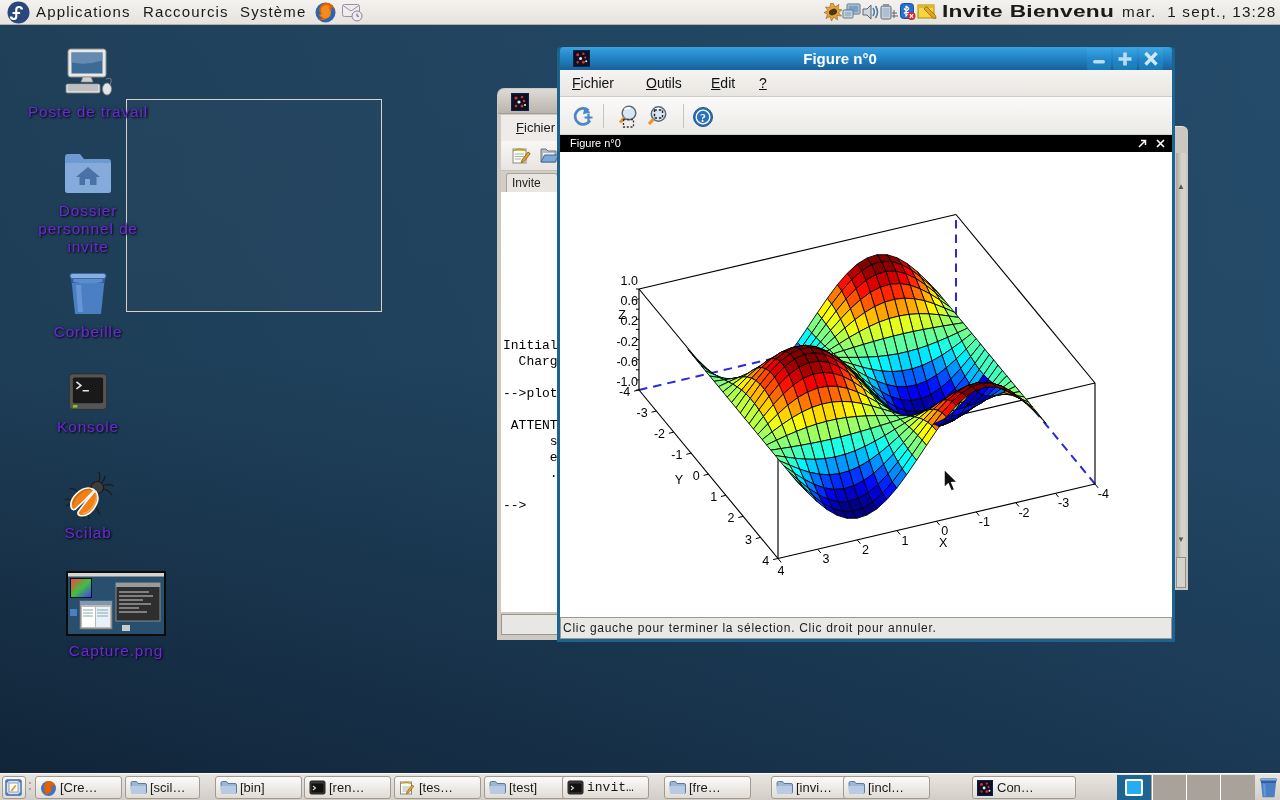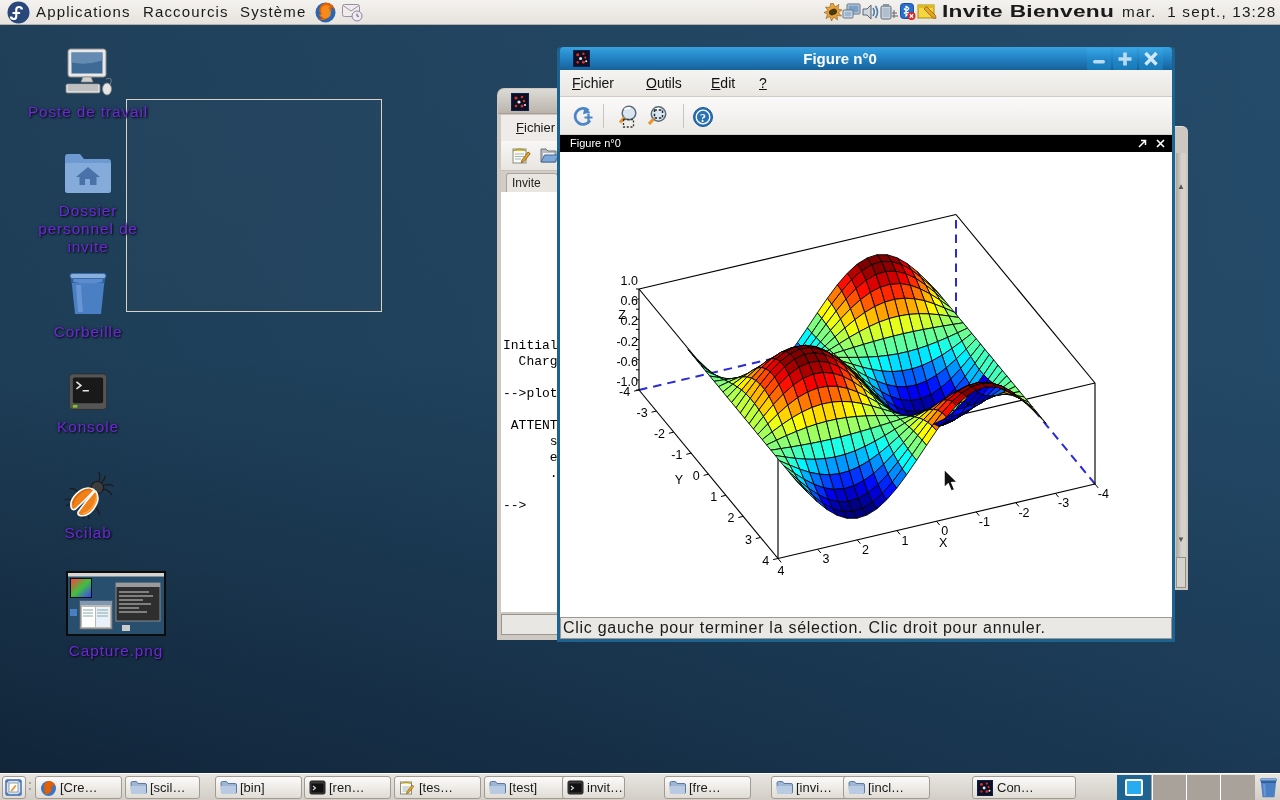--- a/index.html
+++ b/index.html
@@ -66,21 +66,21 @@
   background:linear-gradient(#f5f4f2,#e9e6e2); border-bottom:1px solid #cfcac3;
   font-size:14px; color:#111; }
 #fig .menub span { position:absolute; top:5px;text-align:right; }
 #fig .toolb { position:absolute; left:3px; top:50px; width:612px; height:38px;
   background:linear-gradient(#fbfafa,#eceae6); border-bottom:1px solid #d5d1ca; }
 #fig .sep { position:absolute; top:7px; width:1px; height:24px; background:#c9c4bd; }
 #fig .dock { position:absolute; left:3px; top:88px; width:612px; height:17px; background:#000;
   color:#fff; font-size:11px; }
 #fig .canvas { position:absolute; left:3px; top:105px; width:612px; height:465px; background:#fff; }
 #fig .status { position:absolute; left:3px; top:570px; width:612px; height:22px; background:#eae8e5;
-  border:1px solid #9d9892; font-size:16px; color:#1a1a1a; line-height:20px; padding-left:2px; letter-spacing:0.72px; }
+  border:1px solid #9d9892; font-size:12px; color:#1a1a1a; line-height:20px; padding-left:2px; letter-spacing:0.72px; }
 
 
 #taskbar { position:absolute; left:0; top:773px; width:1280px; height:27px;
   background:linear-gradient(#e8e5e0,#d2cec7); border-top:1px solid #fdfcfb;padding-left:36px; }
 .tbtn2 { position:absolute; top:2px; height:23px; background:linear-gradient(#fcfbfa,#e0dcd5);
   border:1px solid #a19b92; border-radius:3px; font-size:13px; color:#1a1a1a; line-height:21px;
   white-space:nowrap; overflow:hidden; padding-left:24px; }
 .tbtn2 svg { position:absolute; left:4px; top:3px; }
 #pager { position:absolute; left:1117px; top:1px; height:25px; width:138px; background:#a8a29b; }
 #pager .cell { position:absolute; top:0; width:34px; height:25px; }
@@ -1138,21 +1138,21 @@
     <div class="tbtn2" style="left:394px;width:87px;"><svg width="16" height="16" viewBox="0 0 16 16">
         <rect x="1.5" y="2" width="11" height="12" fill="#fbfbf4" stroke="#8a8a80"></rect>
         <path d="M1.5 3.6 q5.5-3 11 0" fill="#d8c030" stroke="#a89020" stroke-width="0.8"></path>
         <path d="M3.5 7 h7 M3.5 9 h7 M3.5 11 h5" stroke="#9aa" stroke-width="0.8"></path>
         <path d="M8 11.5 l5-6.5 1.8 1.3 -5 6.5 -2.4 0.8 z" fill="#e8a02a" stroke="#7a5a10" stroke-width="0.6"></path>
       </svg>[tes…</div>
     <div class="tbtn2" style="left:484px;width:89px;"><svg width="17" height="15" viewBox="0 0 17 15">
         <path d="M1 3 q0-1.5 1.5-1.5 l4 0 1.5 2 7 0 q1.5 0 1.5 1.5 l0 7 q0 1.5-1.5 1.5 l-12 0 q-1.5 0-1.5-1.5 z" fill="#9db6d4" stroke="#5a7aa0"></path>
         <path d="M1 6 l15 0 0 6.5 q0 1.5-1.5 1.5 l-12 0 q-1.5 0-1.5-1.5 z" fill="#b8cbe2"></path>
       </svg>[test]</div>
-    <div class="tbtn2" style="left:562px;width:63px;"><svg width="17" height="15" viewBox="0 0 17 15">
+    <div class="tbtn2" style="left:562px;width:87px;font-family:Liberation Mono, monospace;"><svg width="17" height="15" viewBox="0 0 17 15">
         <rect x="1" y="1" width="15" height="13" rx="1.5" fill="#3a3a3a" stroke="#222"></rect>
         <rect x="2.5" y="3.5" width="12" height="9" fill="#111"></rect>
         <path d="M4 6 l2.5 2 -2.5 2" stroke="#ddd" fill="none" stroke-width="1.1"></path>
       </svg>invit…</div>
     <div class="tbtn2" style="left:664px;width:87px;"><svg width="17" height="15" viewBox="0 0 17 15">
         <path d="M1 3 q0-1.5 1.5-1.5 l4 0 1.5 2 7 0 q1.5 0 1.5 1.5 l0 7 q0 1.5-1.5 1.5 l-12 0 q-1.5 0-1.5-1.5 z" fill="#9db6d4" stroke="#5a7aa0"></path>
         <path d="M1 6 l15 0 0 6.5 q0 1.5-1.5 1.5 l-12 0 q-1.5 0-1.5-1.5 z" fill="#b8cbe2"></path>
       </svg>[fre…</div>
     <div class="tbtn2" style="left:771px;width:87px;"><svg width="17" height="15" viewBox="0 0 17 15">
         <path d="M1 3 q0-1.5 1.5-1.5 l4 0 1.5 2 7 0 q1.5 0 1.5 1.5 l0 7 q0 1.5-1.5 1.5 l-12 0 q-1.5 0-1.5-1.5 z" fill="#9db6d4" stroke="#5a7aa0"></path>

